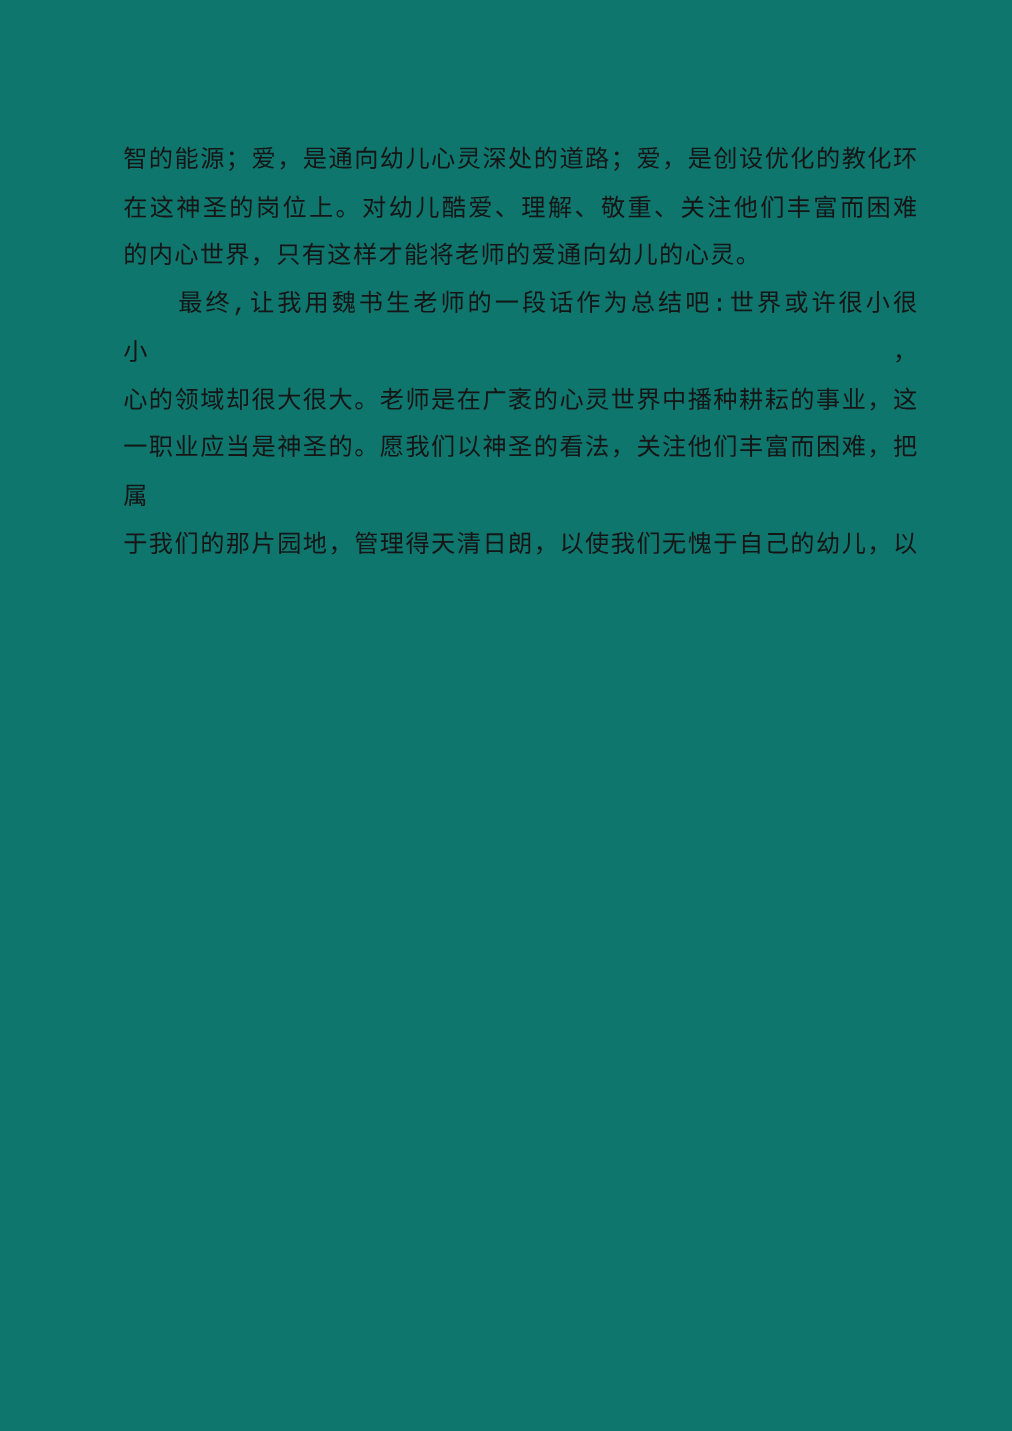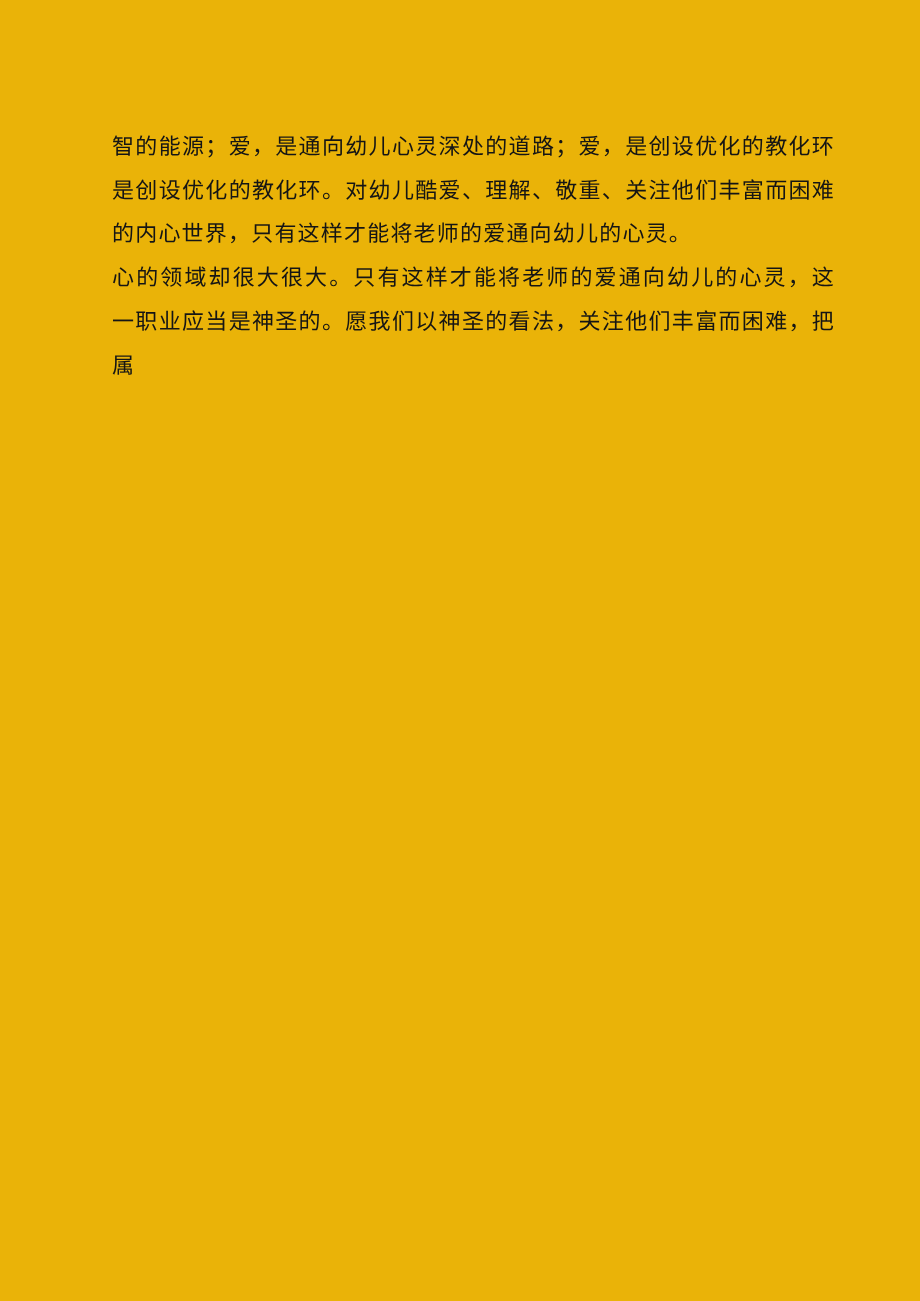--- a/index.html
+++ b/index.html
@@ -4,23 +4,23 @@
 <style>
   html, body {
     margin: 0;
     padding: 0;
     background: #ffffff;
   }
   .page {
     position: relative;
     width: 920px;
     height: 1301px;
-    background: #eab308;
+    background: #0f766e;
     overflow: hidden;
-    font-family: Liberation Sans, sans-serif;
+    font-family: Liberation Mono, monospace;
   }
   .textblock {
     position: absolute;
     left: 112px;
     top: 125px;
     width: 723px;
     color: #151515;
     font-size: 22px;
     line-height: 43.7px;
     letter-spacing: 1.2px;
@@ -42,23 +42,25 @@
   }
 </style>
 </head>
 <body>
 
 <div class="page">
   <div class="textblock">
 
     <div class="paragraph">
       <div class="line">智的能源；爱，是通向幼儿心灵深处的道路；爱，是创设优化的教化环</div>
-      <div class="line">是创设优化的教化环。对幼儿酷爱、理解、敬重、关注他们丰富而困难</div>
+      <div class="line">在这神圣的岗位上。对幼儿酷爱、理解、敬重、关注他们丰富而困难</div>
       <div class="line para-end">的内心世界，只有这样才能将老师的爱通向幼儿的心灵。</div>
     </div>
 
     <div class="paragraph">
-      <div class="line">心的领域却很大很大。只有这样才能将老师的爱通向幼儿的心灵，这</div>
+      <div class="line first-indent">最终,让我用魏书生老师的一段话作为总结吧:世界或许很小很小，</div>
+      <div class="line">心的领域却很大很大。老师是在广袤的心灵世界中播种耕耘的事业，这</div>
       <div class="line">一职业应当是神圣的。愿我们以神圣的看法，关注他们丰富而困难，把属</div>
+      <div class="line">于我们的那片园地，管理得天清日朗，以使我们无愧于自己的幼儿，以</div>
     </div>
 
   </div>
 </div>
 
 </body></html>

